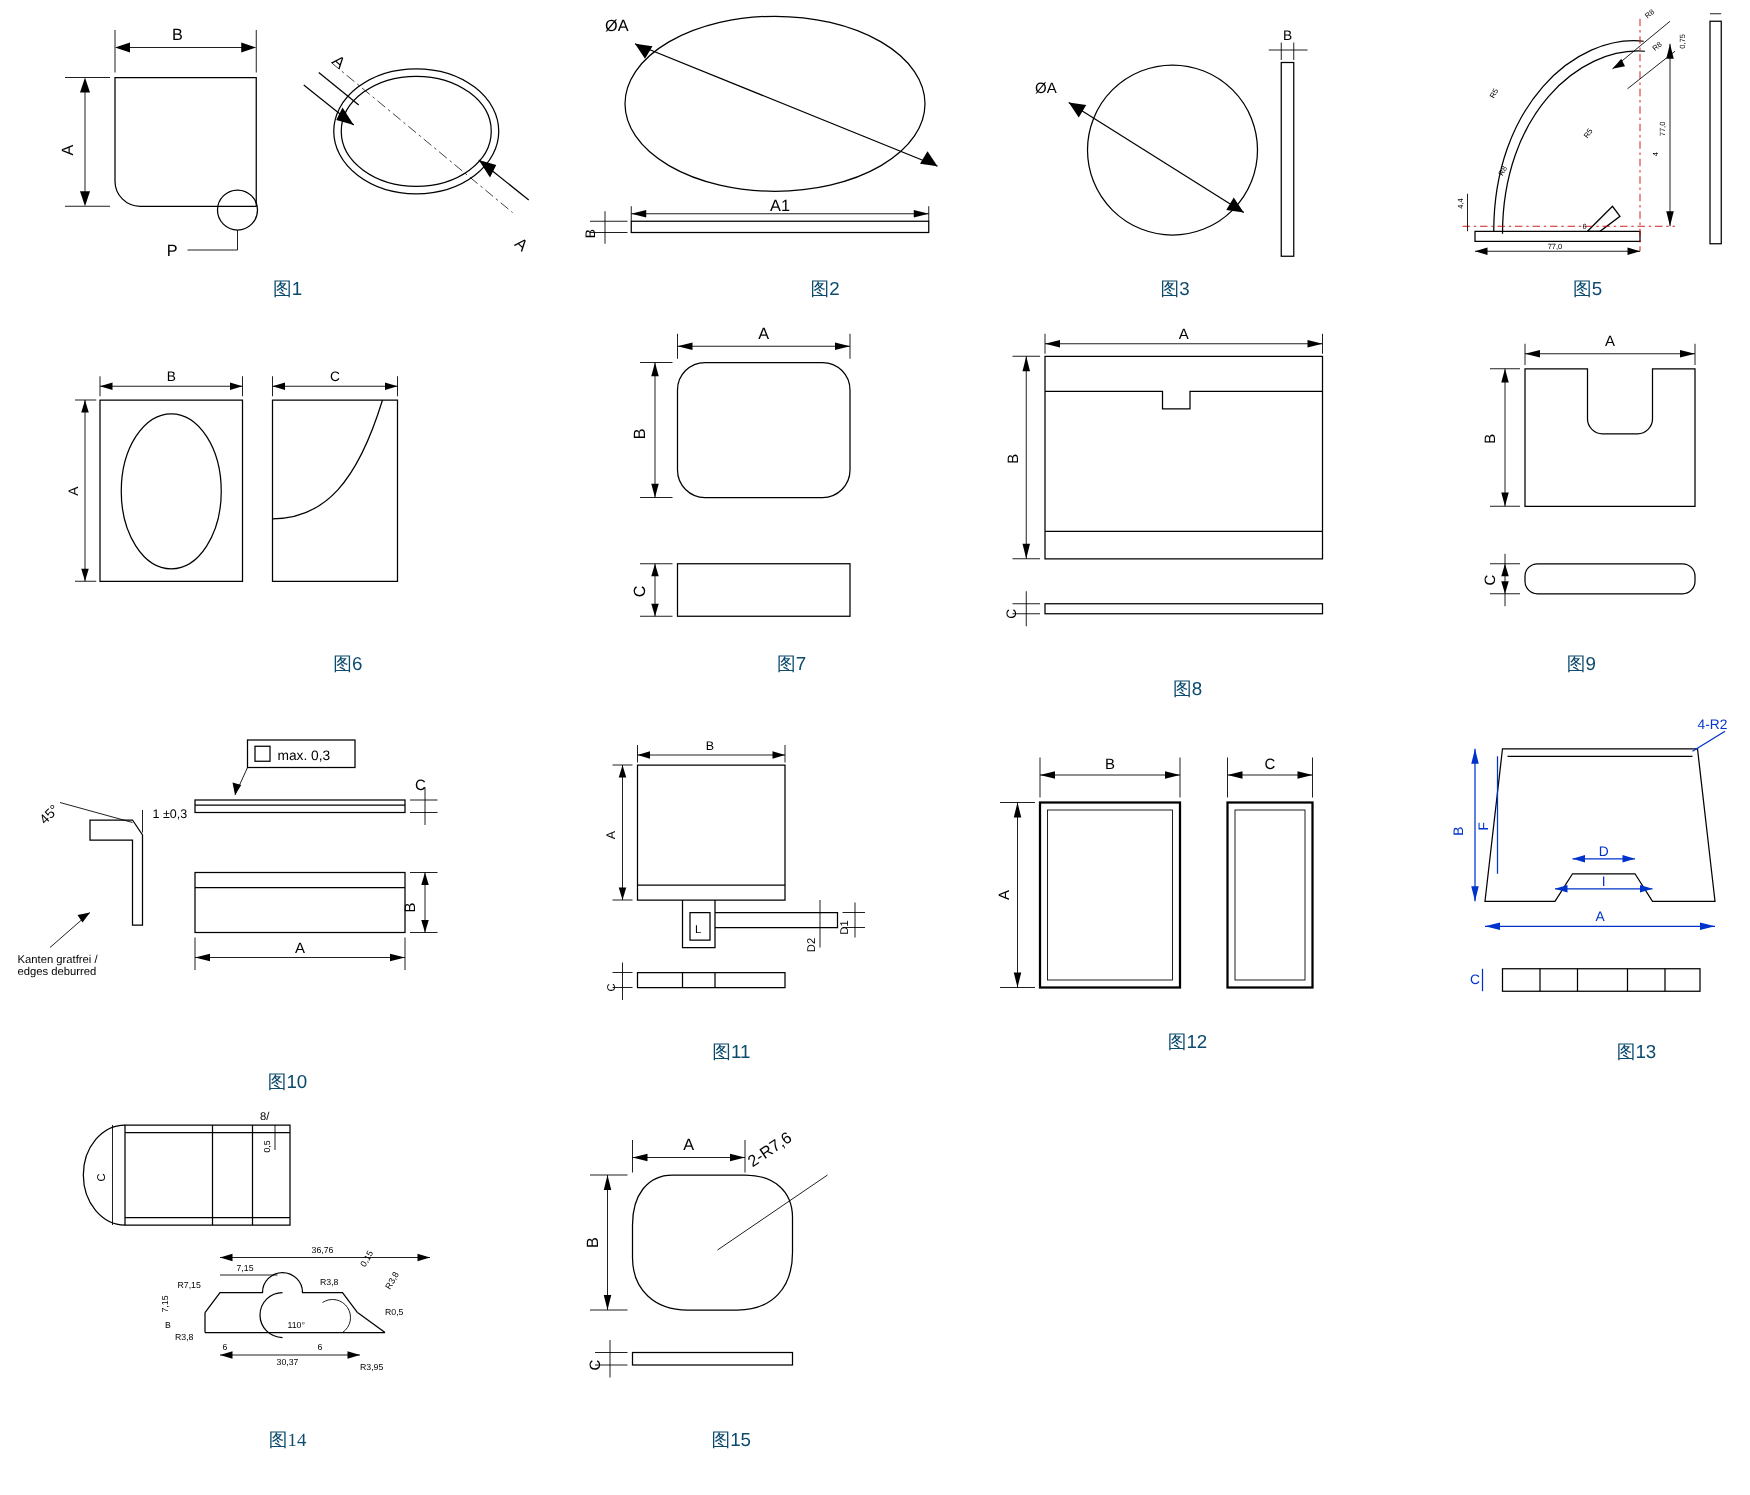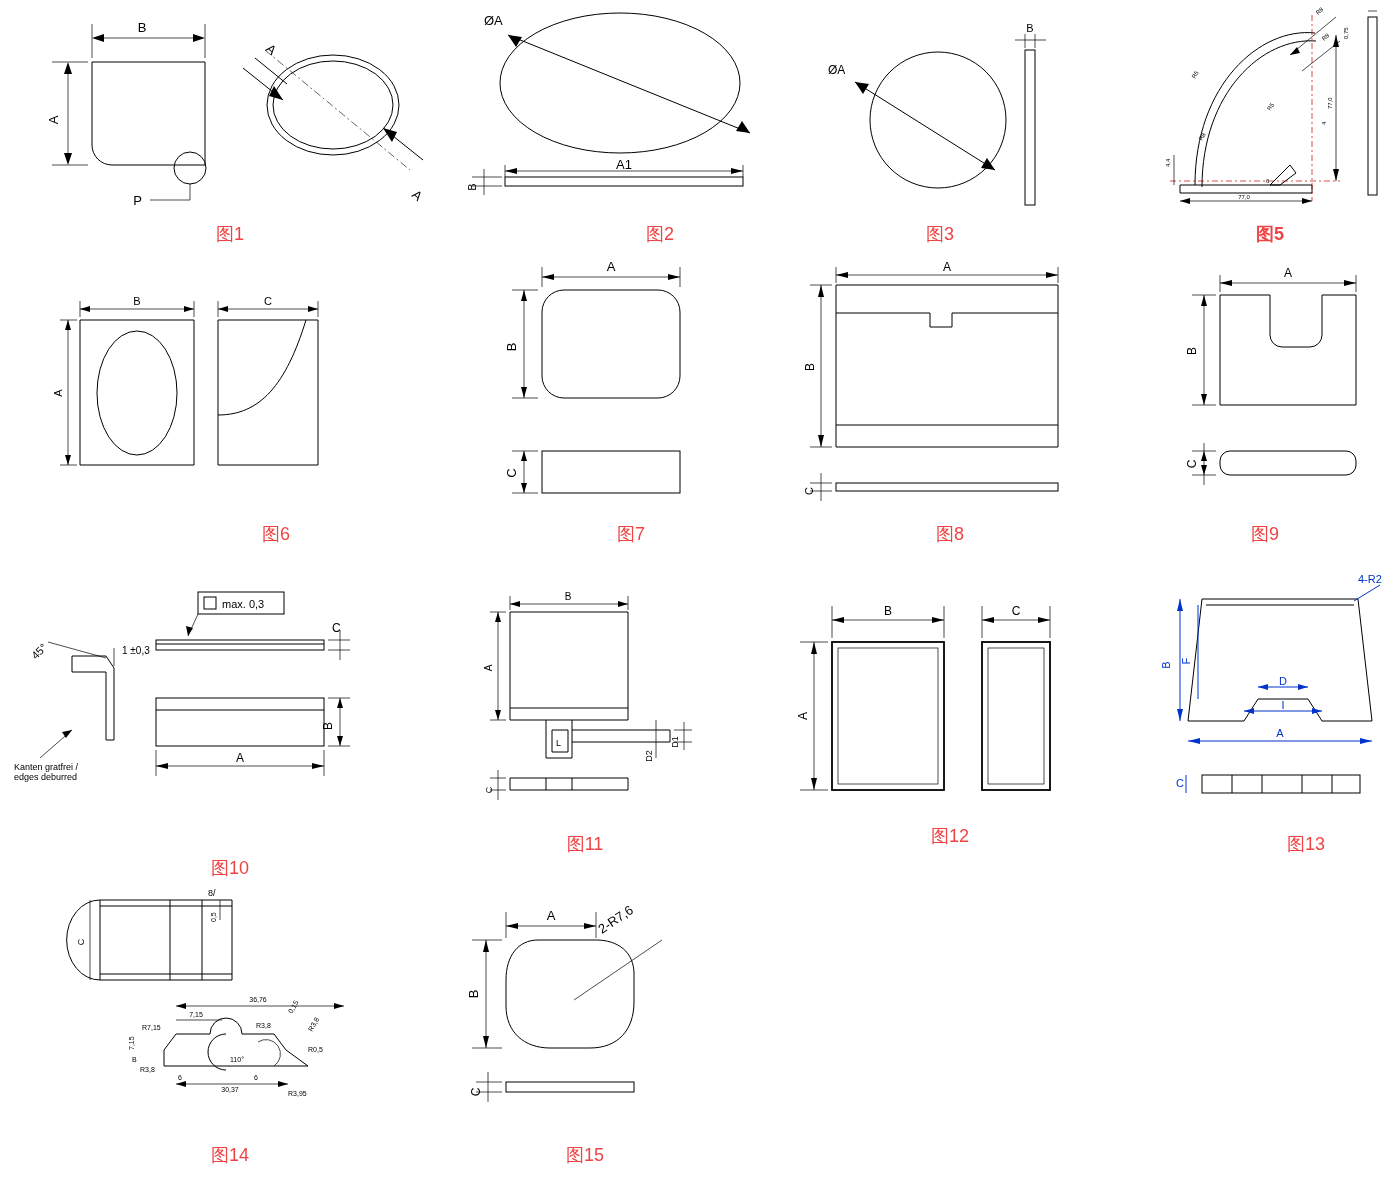--- a/index.html
+++ b/index.html
@@ -1,19 +1,19 @@
 <!DOCTYPE html>
 <html><head>
 <meta charset="utf-8">
 <style>
   html,body{margin:0;padding:0;background:#ffffff;}
   body{width:1400px;height:1196px;font-family:"Liberation Sans",sans-serif;color:#000;position:relative;overflow:hidden;}
   .sheet{position:relative;width:1400px;height:1196px;}
   .fig{position:absolute;}
-  .cap{position:absolute;font-size:18px;color:#ef4444;text-align:center;width:120px;}
+  .cap{position:absolute;font-size:15px;color:#0c4a6e;text-align:center;width:120px;}
   svg{display:block;overflow:visible;}
   .ln{stroke:#000;stroke-width:1;fill:none;}
   .ln-thin{stroke:#000;stroke-width:0.7;fill:none;}
   .ln-thick{stroke:#000;stroke-width:1.8;fill:none;}
   .blue{stroke:#0033cc;stroke-width:1;fill:none;}
   .bluetxt{fill:#0033cc;font-size:11px;font-family:"Liberation Sans",sans-serif;}
   .red{stroke:#cc0000;stroke-width:0.7;fill:none;stroke-dasharray:6 3 2 3;}
   .ctr{stroke:#000;stroke-width:0.6;fill:none;stroke-dasharray:8 3 2 3;}
   text{font-family:"Liberation Sans",sans-serif;fill:#000;}
   .t9{font-size:9px;}
@@ -153,21 +153,21 @@
 
       <line class="ln-thin" x1="40" y1="196" x2="172" y2="196"></line>
       <polygon points="40,196 50,193 50,199" fill="#000"></polygon>
       <polygon points="172,196 162,193 162,199" fill="#000"></polygon>
       <text class="t6" x="104" y="194" text-anchor="middle">77,0</text>
 
       <rect class="ln" x="228" y="12" width="9" height="178"></rect>
       <line class="ln-thin" x1="228" y1="6" x2="237" y2="6"></line>
     </svg>
   </div>
-  <div class="cap" style="left:1210px;top:222px;font-weight:bold;">图5</div>
+  <div class="cap" style="left:1210px;top:222px;">图5</div>
 
   <div class="fig" style="left:50px;top:285px;">
     <svg width="280" height="210" viewBox="0 0 280 210">
 
       <path class="ln" d="M30 35 L144 35 L144 180 L30 180 Z"></path>
       <ellipse class="ln" cx="87" cy="108" rx="40" ry="62"></ellipse>
 
       <line class="ln-thin" x1="30" y1="16" x2="30" y2="32"></line>
       <line class="ln-thin" x1="144" y1="16" x2="144" y2="32"></line>
       <line class="ln-thin" x1="30" y1="24" x2="144" y2="24"></line>
@@ -245,21 +245,21 @@
       <polygon points="21,192 18,180 24,180" fill="#000"></polygon>
       <text class="t12" x="14" y="112" text-anchor="middle" transform="rotate(-90 14 112)">B</text>
 
       <rect class="ln" x="36" y="228" width="222" height="8"></rect>
       <line class="ln-thin" x1="10" y1="228" x2="32" y2="228"></line>
       <line class="ln-thin" x1="10" y1="236" x2="32" y2="236"></line>
       <line class="ln-thin" x1="21" y1="218" x2="21" y2="246"></line>
       <text class="t11" x="13" y="236" text-anchor="middle" transform="rotate(-90 13 236)">C</text>
     </svg>
   </div>
-  <div class="cap" style="left:890px;top:522px;">图8</div>
+  <div class="cap" style="left:890px;top:542px;">图8</div>
 
   <div class="fig" style="left:1170px;top:255px;">
     <svg width="220" height="265" viewBox="0 0 220 265">
 
       <path class="ln" d="M50 40 L100 40 L100 80 A12 12 0 0 0 112 92 L140 92 A12 12 0 0 0 152 80 L152 40 L186 40 L186 150 L50 150 Z"></path>
 
       <line class="ln-thin" x1="50" y1="20" x2="50" y2="37"></line>
       <line class="ln-thin" x1="186" y1="20" x2="186" y2="37"></line>
       <line class="ln-thin" x1="50" y1="28" x2="186" y2="28"></line>
       <polygon points="50,28 62,25 62,31" fill="#000"></polygon>
@@ -489,21 +489,21 @@
       <line class="ln-thin" x1="116" y1="204" x2="228" y2="204"></line>
       <polygon points="116,204 126,201 126,207" fill="#000"></polygon>
       <polygon points="228,204 218,201 218,207" fill="#000"></polygon>
       <text class="t7" x="170" y="212" text-anchor="middle">30,37</text>
       <text class="t7" x="228" y="216">R3,95</text>
       <text class="t7" x="72" y="182">B</text>
       <text class="t7" x="118" y="200">6</text>
       <text class="t7" x="194" y="200">6</text>
     </svg>
   </div>
-  <div class="cap" style="left:170px;top:1143px;">图14</div>
+  <div class="cap" style="left:170px;top:1143px;font-family:Liberation Serif, serif;">图14</div>
 
   <div class="fig" style="left:450px;top:890px;">
     <svg width="280" height="230" viewBox="0 0 280 230">
 
       <path class="ln" d="M88 50 C68 50 56 66 56 90 L56 116 C56 142 74 158 100 158 L140 158 C168 158 184 140 184 112 L184 84 C184 62 168 50 146 50 Z"></path>
 
       <line class="ln-thin" x1="56" y1="22" x2="56" y2="48"></line>
       <line class="ln-thin" x1="146" y1="22" x2="146" y2="48"></line>
       <line class="ln-thin" x1="56" y1="36" x2="146" y2="36"></line>
       <polygon points="56,36 68,33 68,39" fill="#000"></polygon>

